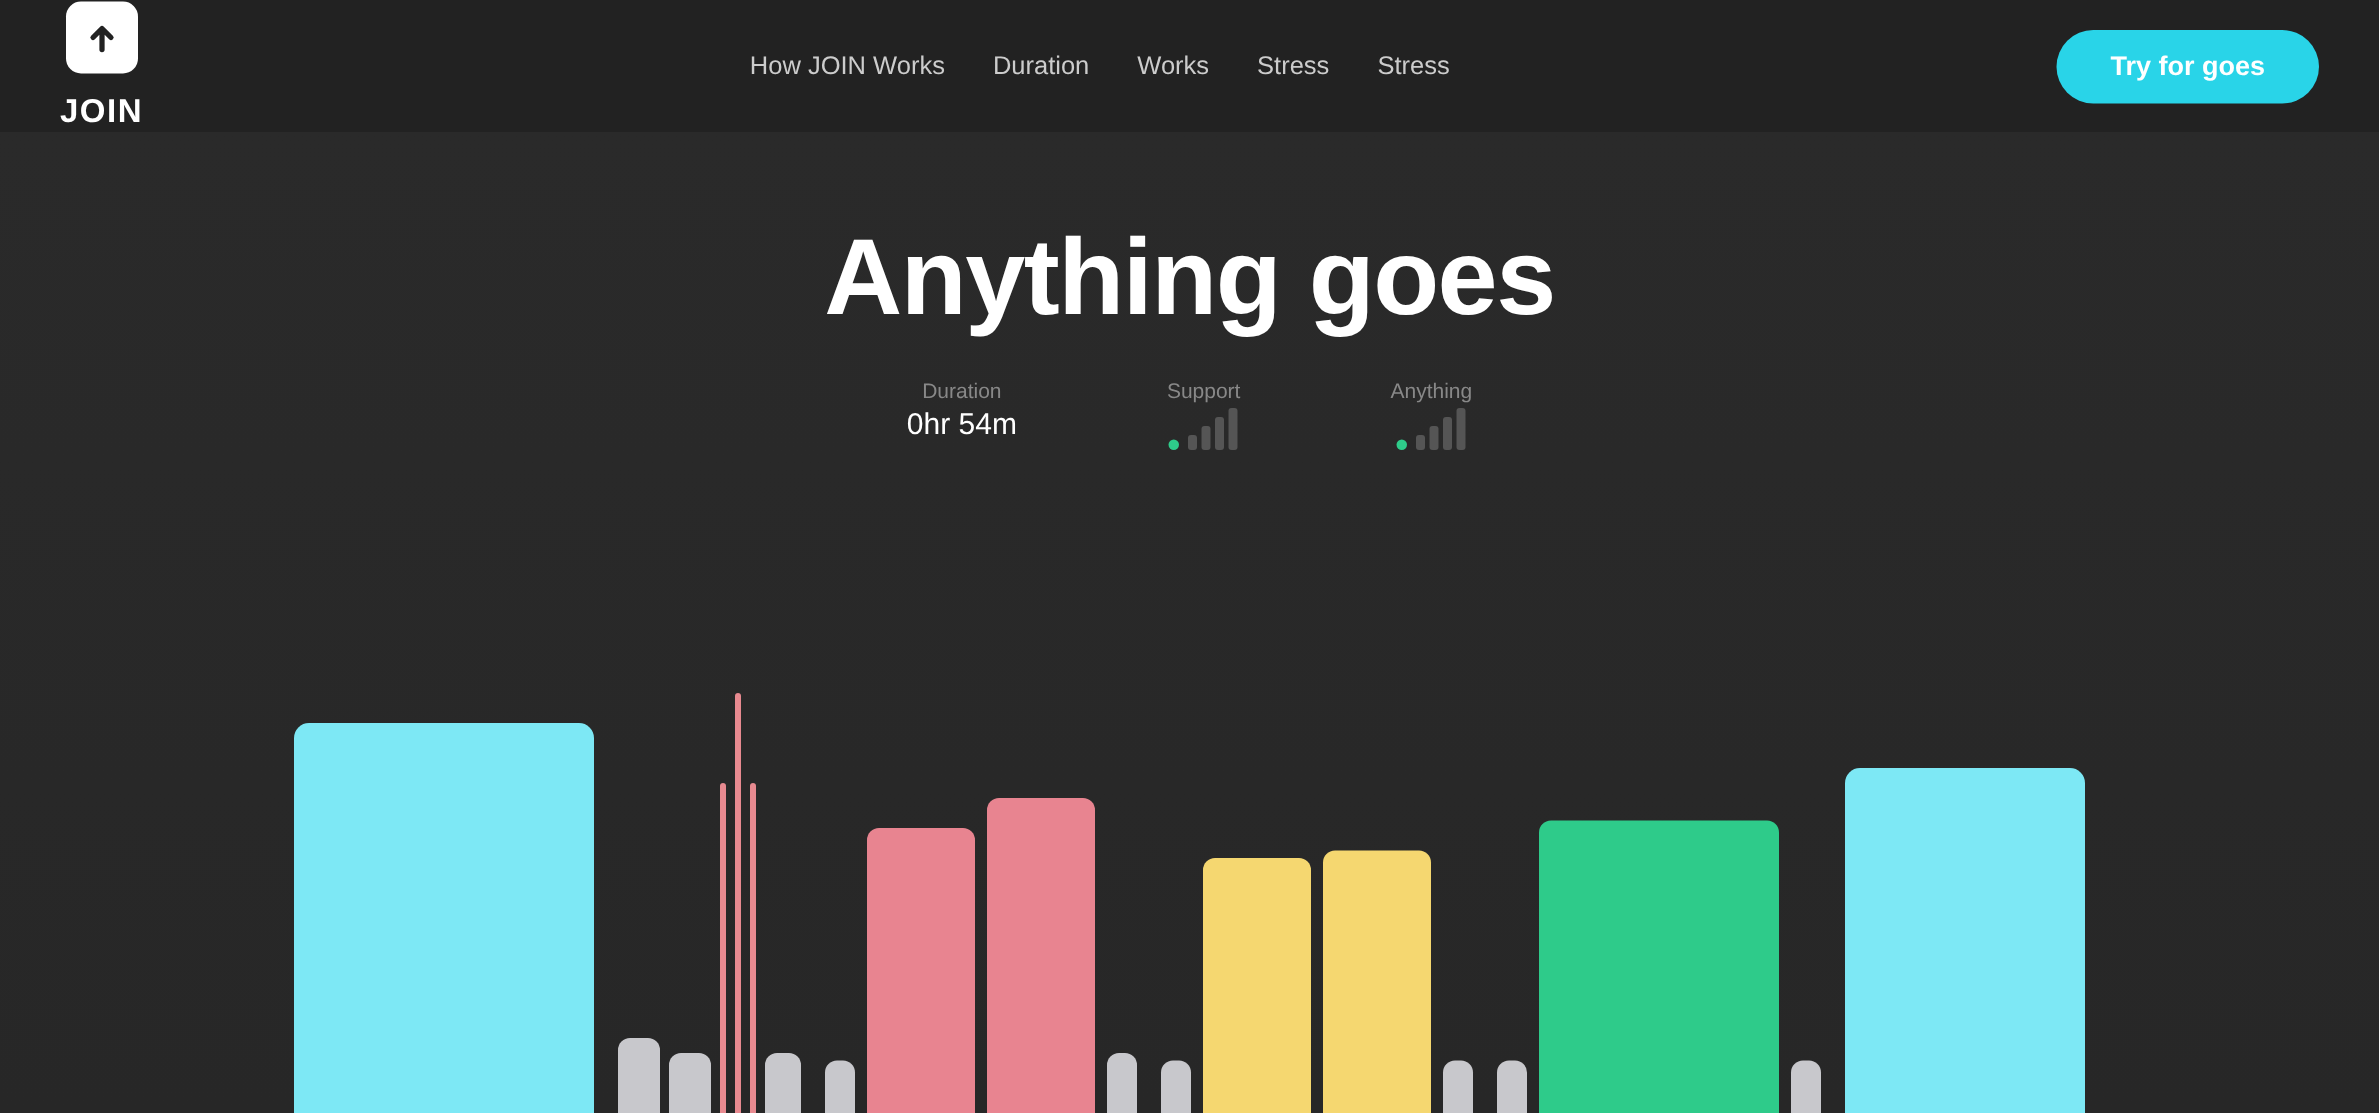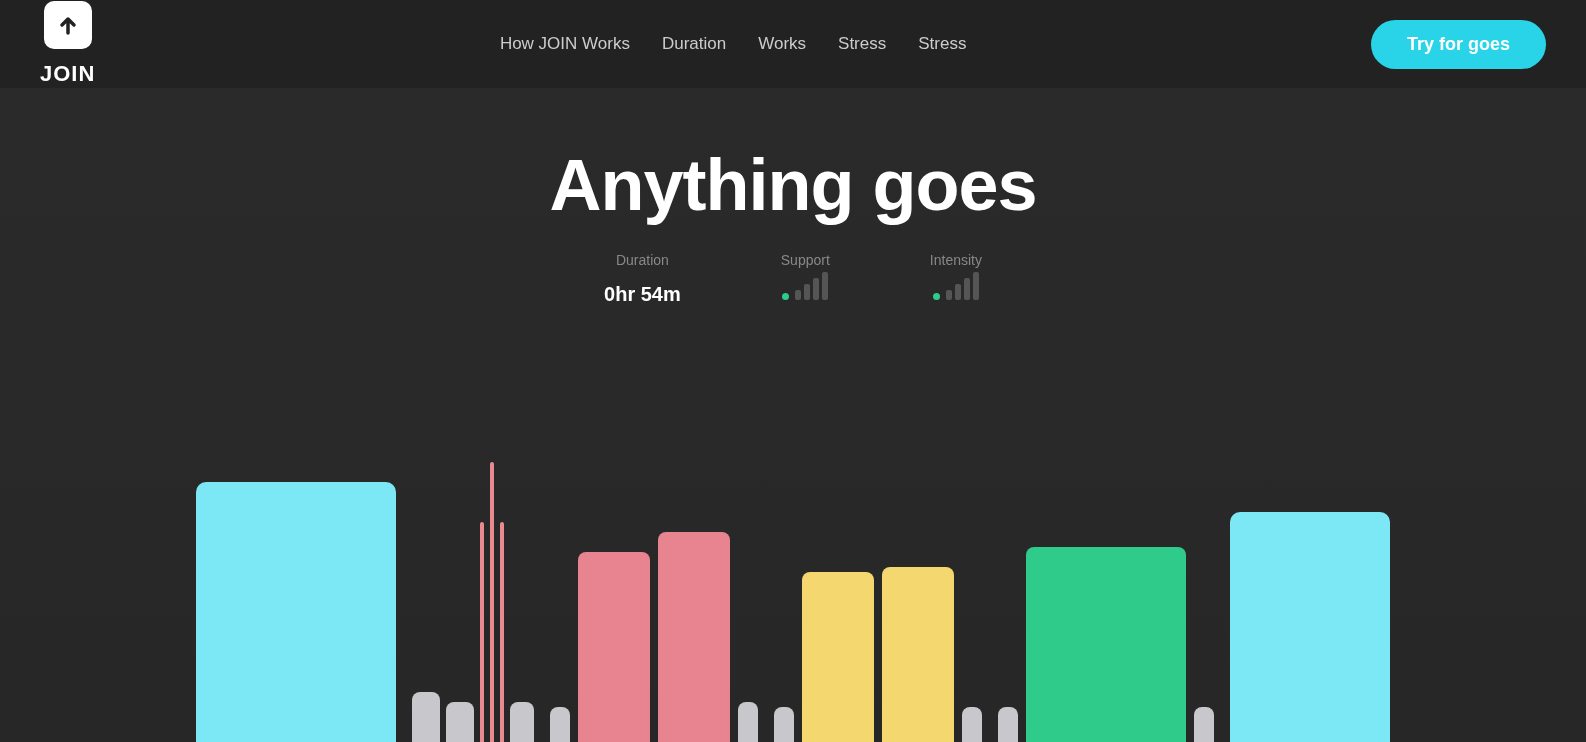--- a/index.html
+++ b/index.html
@@ -116,22 +116,21 @@
 
     .stat-label {
       color: #888;
       font-size: 14px;
       font-weight: 400;
     }
 
     .stat-value {
       color: #fff;
       font-size: 20px;
-      font-weight: 700;
-      margin-top: 11px;
+      font-weight: 400;
     }
 
     .signal-bars {
       display: flex;
       align-items: flex-end;
       gap: 3px;
     }
 
     .signal-dot {
       width: 7px;
@@ -230,21 +229,21 @@
       <div class="signal-bars">
         <div class="signal-dot"></div>
         <div class="bar" style="width:6px;height:10px;"></div>
         <div class="bar" style="width:6px;height:16px;"></div>
         <div class="bar" style="width:6px;height:22px;"></div>
         <div class="bar" style="width:6px;height:28px;"></div>
       </div>
     </div>
 
     <div class="stat-item">
-      <span class="stat-label">Intensity</span>
+      <span class="stat-label">Anything</span>
       <div class="signal-bars">
         <div class="signal-dot"></div>
         <div class="bar" style="width:6px;height:10px;"></div>
         <div class="bar" style="width:6px;height:16px;"></div>
         <div class="bar" style="width:6px;height:22px;"></div>
         <div class="bar" style="width:6px;height:28px;"></div>
       </div>
     </div>
   </div>
 

